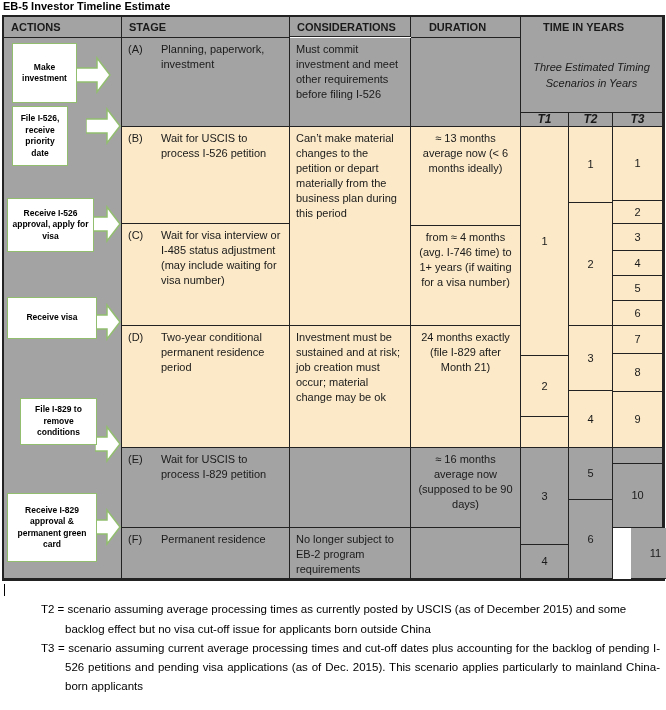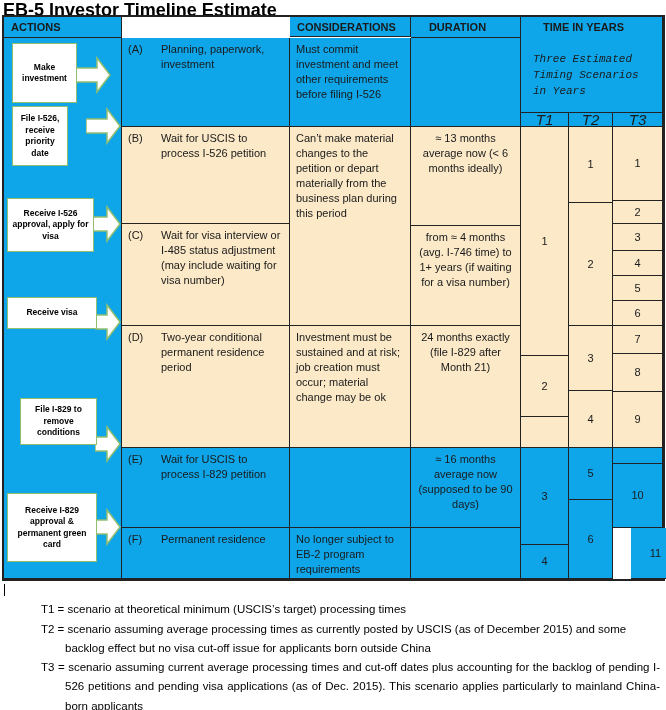--- a/index.html
+++ b/index.html
@@ -1,53 +1,54 @@
 <!DOCTYPE html>
 <html><head>
 <meta charset="utf-8">
 <style>
   html,body{margin:0;padding:0;background:#fff;}
   #canvas{position:relative;width:666px;height:710px;background:#fff;
           font-family:"Liberation Sans",sans-serif;color:#1a1a1a;overflow:hidden;}
-  .title{position:absolute;left:3px;top:0px;font-size:18px;font-weight:bold;color:#000;}
+  .title{position:absolute;left:3px;top:0px;font-size:11px;font-weight:bold;color:#000;}
   #tbl{position:absolute;left:3px;top:16px;width:659px;height:562px;
        border:1px solid #222;box-shadow:0 0 0 1px #222;}
   .cell{position:absolute;box-sizing:border-box;border-right:1px solid #222;border-bottom:1px solid #222;
-        background:#0ea5e9;font-size:11px;line-height:15px;overflow:hidden;}
+        background:#a3a3a3;font-size:11px;line-height:15px;overflow:hidden;}
   .s{background:#fbe9c8;}
   .hdr{font-weight:bold;font-size:11px;padding:3px 0 0 7px;}
   .hdr.c{padding:3px 16px 0 0;text-align:center;}
   .stg{display:flex;padding:4px 4px 0 6px;}
   .stg .id{width:33px;flex:0 0 33px;}
   .stg .tx{flex:1;}
   .cons{padding:4px 5px 0 6px;}
   .dur{padding:4px 3px 0 3px;text-align:center;}
   .yr{display:flex;align-items:center;justify-content:center;font-size:11px;}
-  .scen{display:flex;align-items:center;justify-content:center;text-align:left;
-        font-style:italic;padding:0 12px;font-size:11px;line-height:16px;font-family:Liberation Mono, monospace;}
-  .th3{display:flex;align-items:center;justify-content:center;font-weight:normal;font-style:italic;font-size:15px;}
+  .scen{display:flex;align-items:center;justify-content:center;text-align:center;
+        font-style:italic;padding:0 12px;font-size:11px;line-height:16px;}
+  .th3{display:flex;align-items:center;justify-content:center;font-weight:bold;font-style:italic;font-size:12px;}
   .abox{position:absolute;box-sizing:border-box;border:1.5px solid #92be70;background:#fff;
         display:flex;align-items:center;justify-content:center;text-align:center;
         font-weight:bold;font-size:8.5px;line-height:11.5px;padding:2px 3px;color:#000;z-index:3;}
   .arrow{position:absolute;z-index:2;}
   .note{position:absolute;left:3px;top:581px;width:657px;font-size:11.5px;line-height:19.3px;color:#000;}
   .note .intro .caret{display:inline-block;width:0;height:12px;border-left:1px solid #000;
         vertical-align:-2px;margin-left:1px;}
   .note .item{padding-left:62px;text-indent:-24px;}
   .note .just{text-align:justify;}
 </style>
 </head>
 <body>
 
 <div id="canvas">
   <div class="title">EB-5 Investor Timeline Estimate</div>
 
   <div id="tbl">
 
     <div class="cell hdr" style="left:0;top:0;width:118px;height:21px">ACTIONS</div>
+    <div class="cell hdr" style="left:118px;top:0;width:168px;height:21px">STAGE</div>
     <div class="cell hdr" style="left:286px;top:0;width:121px;height:20px">CONSIDERATIONS</div>
     <div class="cell hdr c" style="left:407px;top:0;width:110px;height:21px">DURATION</div>
     <div class="cell hdr c" style="left:517px;top:0;width:142px;height:23px">TIME IN YEARS</div>
 
     <div class="cell" style="left:0;top:21px;width:118px;height:541px"></div>
 
     <div class="cell stg" style="left:118px;top:21px;width:168px;height:89px">
       <span class="id">(A)</span>
       <span class="tx">Planning, paperwork, investment</span>
     </div>
@@ -119,21 +120,21 @@
 
   <div class="abox" style="left:12px;top:43px;width:65px;height:60px">
     <span>Make investment</span>
   </div>
   <div class="abox" style="left:12px;top:106px;width:56px;height:60px">
     <span>File I-526, receive priority date</span>
   </div>
   <div class="abox" style="left:7px;top:198px;width:87px;height:54px">
     <span>Receive I-526 approval, apply for visa</span>
   </div>
-  <div class="abox" style="left:7px;top:297px;width:90px;height:32px">
+  <div class="abox" style="left:7px;top:297px;width:90px;height:42px">
     <span>Receive visa</span>
   </div>
   <div class="abox" style="left:20px;top:398px;width:77px;height:47px">
     <span>File I-829 to remove conditions</span>
   </div>
   <div class="abox" style="left:7px;top:493px;width:90px;height:69px">
     <span>Receive I-829 approval &amp; permanent green card</span>
   </div>
 
   <svg class="arrow" style="left:75px;top:55px" width="37" height="40">
@@ -150,17 +151,16 @@
   </svg>
   <svg class="arrow" style="left:95px;top:424px" width="27" height="40">
     <polygon points="0,13 12,13 12,3 25,20 12,37 12,27 0,27" fill="#fff" stroke="#92be70" stroke-width="1.5"></polygon>
   </svg>
   <svg class="arrow" style="left:95px;top:507px" width="27" height="40">
     <polygon points="0,13 12,13 12,3 25,20 12,37 12,27 0,27" fill="#fff" stroke="#92be70" stroke-width="1.5"></polygon>
   </svg>
 
   <div class="note">
     <div class="intro"><span class="caret"></span></div>
-    <div class="item">T1 = scenario at theoretical minimum (USCIS’s target) processing times</div>
     <div class="item">T2 = scenario assuming average processing times as currently posted by USCIS (as of December 2015) and some backlog effect but no visa cut-off issue for applicants born outside China</div>
     <div class="item just">T3 = scenario assuming current average processing times and cut-off dates plus accounting for the backlog of pending I-526 petitions and pending visa applications (as of Dec. 2015). This scenario applies particularly to mainland China-born applicants</div>
   </div>
 </div>
 
 </body></html>

